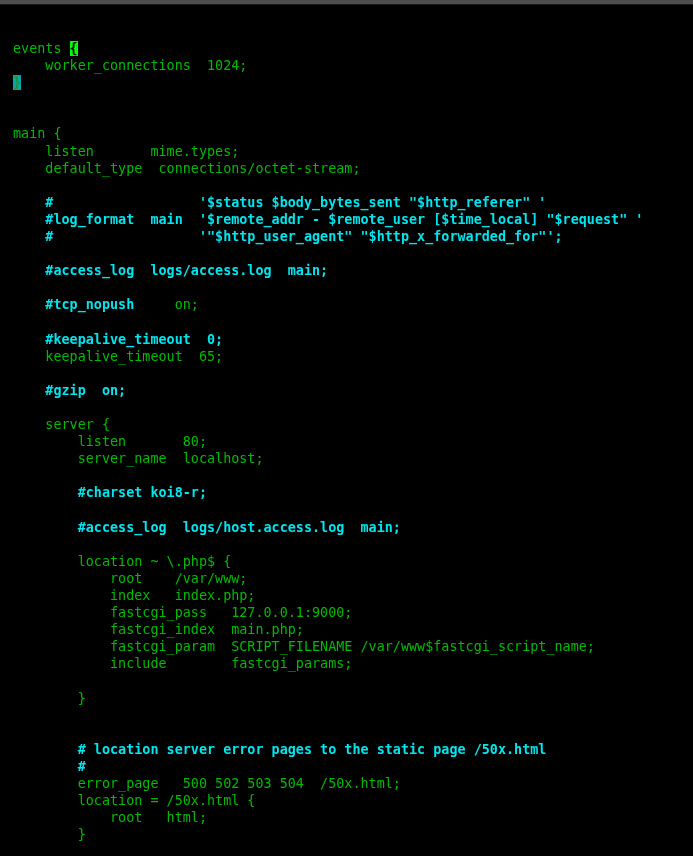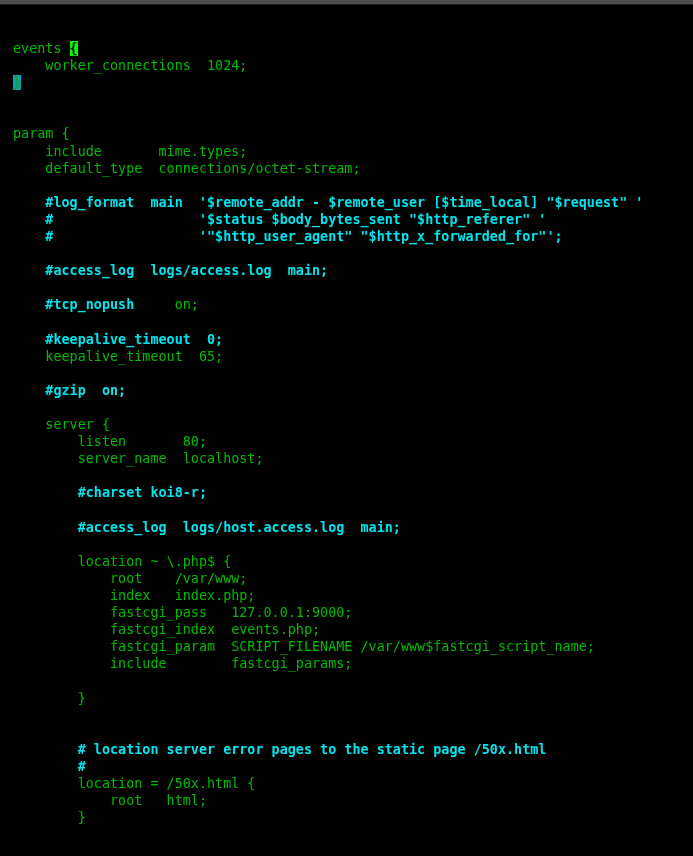--- a/index.html
+++ b/index.html
@@ -70,26 +70,26 @@
 
   <div id="top-bar"></div>
 
   <div id="editor-surface">
 
   <div class="code-line"><span class="tok-plain">events </span><span class="tok-cursor">{</span></div>
       <div class="code-line"><span class="tok-plain">    worker_connections  1024;</span></div>
       <div class="code-line"><span class="tok-match">}</span></div>
       <div class="code-line blank-line">&nbsp;</div>
       <div class="code-line blank-line">&nbsp;</div>
-      <div class="code-line"><span class="tok-plain">param {</span></div>
-      <div class="code-line"><span class="tok-plain">    include       mime.types;</span></div>
+      <div class="code-line"><span class="tok-plain">main {</span></div>
+      <div class="code-line"><span class="tok-plain">    listen       mime.types;</span></div>
       <div class="code-line"><span class="tok-plain">    default_type  connections/octet-stream;</span></div>
       <div class="code-line blank-line">&nbsp;</div>
+      <div class="code-line"><span class="tok-comment">    #                  '$status $body_bytes_sent "$http_referer" '</span></div>
       <div class="code-line"><span class="tok-comment">    #log_format  main  '$remote_addr - $remote_user [$time_local] "$request" '</span></div>
-      <div class="code-line"><span class="tok-comment">    #                  '$status $body_bytes_sent "$http_referer" '</span></div>
       <div class="code-line"><span class="tok-comment">    #                  '"$http_user_agent" "$http_x_forwarded_for"';</span></div>
       <div class="code-line blank-line">&nbsp;</div>
       <div class="code-line"><span class="tok-comment">    #access_log  logs/access.log  main;</span></div>
       <div class="code-line blank-line">&nbsp;</div>
       <div class="code-line"><span class="tok-comment">    #tcp_nopush</span><span class="tok-plain">     on;</span></div>
       <div class="code-line blank-line">&nbsp;</div>
       <div class="code-line"><span class="tok-comment">    #keepalive_timeout  0;</span></div>
       <div class="code-line"><span class="tok-plain">    keepalive_timeout  65;</span></div>
       <div class="code-line blank-line">&nbsp;</div>
       <div class="code-line"><span class="tok-comment">    #gzip  on;</span></div>
@@ -99,27 +99,28 @@
       <div class="code-line"><span class="tok-plain">        server_name  localhost;</span></div>
       <div class="code-line blank-line">&nbsp;</div>
       <div class="code-line"><span class="tok-comment">        #charset koi8-r;</span></div>
       <div class="code-line blank-line">&nbsp;</div>
       <div class="code-line"><span class="tok-comment">        #access_log  logs/host.access.log  main;</span></div>
       <div class="code-line blank-line">&nbsp;</div>
       <div class="code-line"><span class="tok-plain">        location ~ \.php$ {</span></div>
       <div class="code-line"><span class="tok-plain">            root    /var/www;</span></div>
       <div class="code-line"><span class="tok-plain">            index   index.php;</span></div>
       <div class="code-line"><span class="tok-plain">            fastcgi_pass   127.0.0.1:9000;</span></div>
-      <div class="code-line"><span class="tok-plain">            fastcgi_index  events.php;</span></div>
+      <div class="code-line"><span class="tok-plain">            fastcgi_index  main.php;</span></div>
       <div class="code-line"><span class="tok-plain">            fastcgi_param  SCRIPT_FILENAME /var/www$fastcgi_script_name;</span></div>
       <div class="code-line"><span class="tok-plain">            include        fastcgi_params;</span></div>
       <div class="code-line blank-line">&nbsp;</div>
       <div class="code-line"><span class="tok-plain">        }</span></div>
       <div class="code-line blank-line">&nbsp;</div>
       <div class="code-line blank-line">&nbsp;</div>
       <div class="code-line"><span class="tok-comment">        # location server error pages to the static page /50x.html</span></div>
       <div class="code-line"><span class="tok-comment">        #</span></div>
+      <div class="code-line"><span class="tok-plain">        error_page   500 502 503 504  /50x.html;</span></div>
       <div class="code-line"><span class="tok-plain">        location = /50x.html {</span></div>
       <div class="code-line"><span class="tok-plain">            root   html;</span></div>
       <div class="code-line"><span class="tok-plain">        }</span></div>
     </div>
 
 </div>
 
 </body></html>

